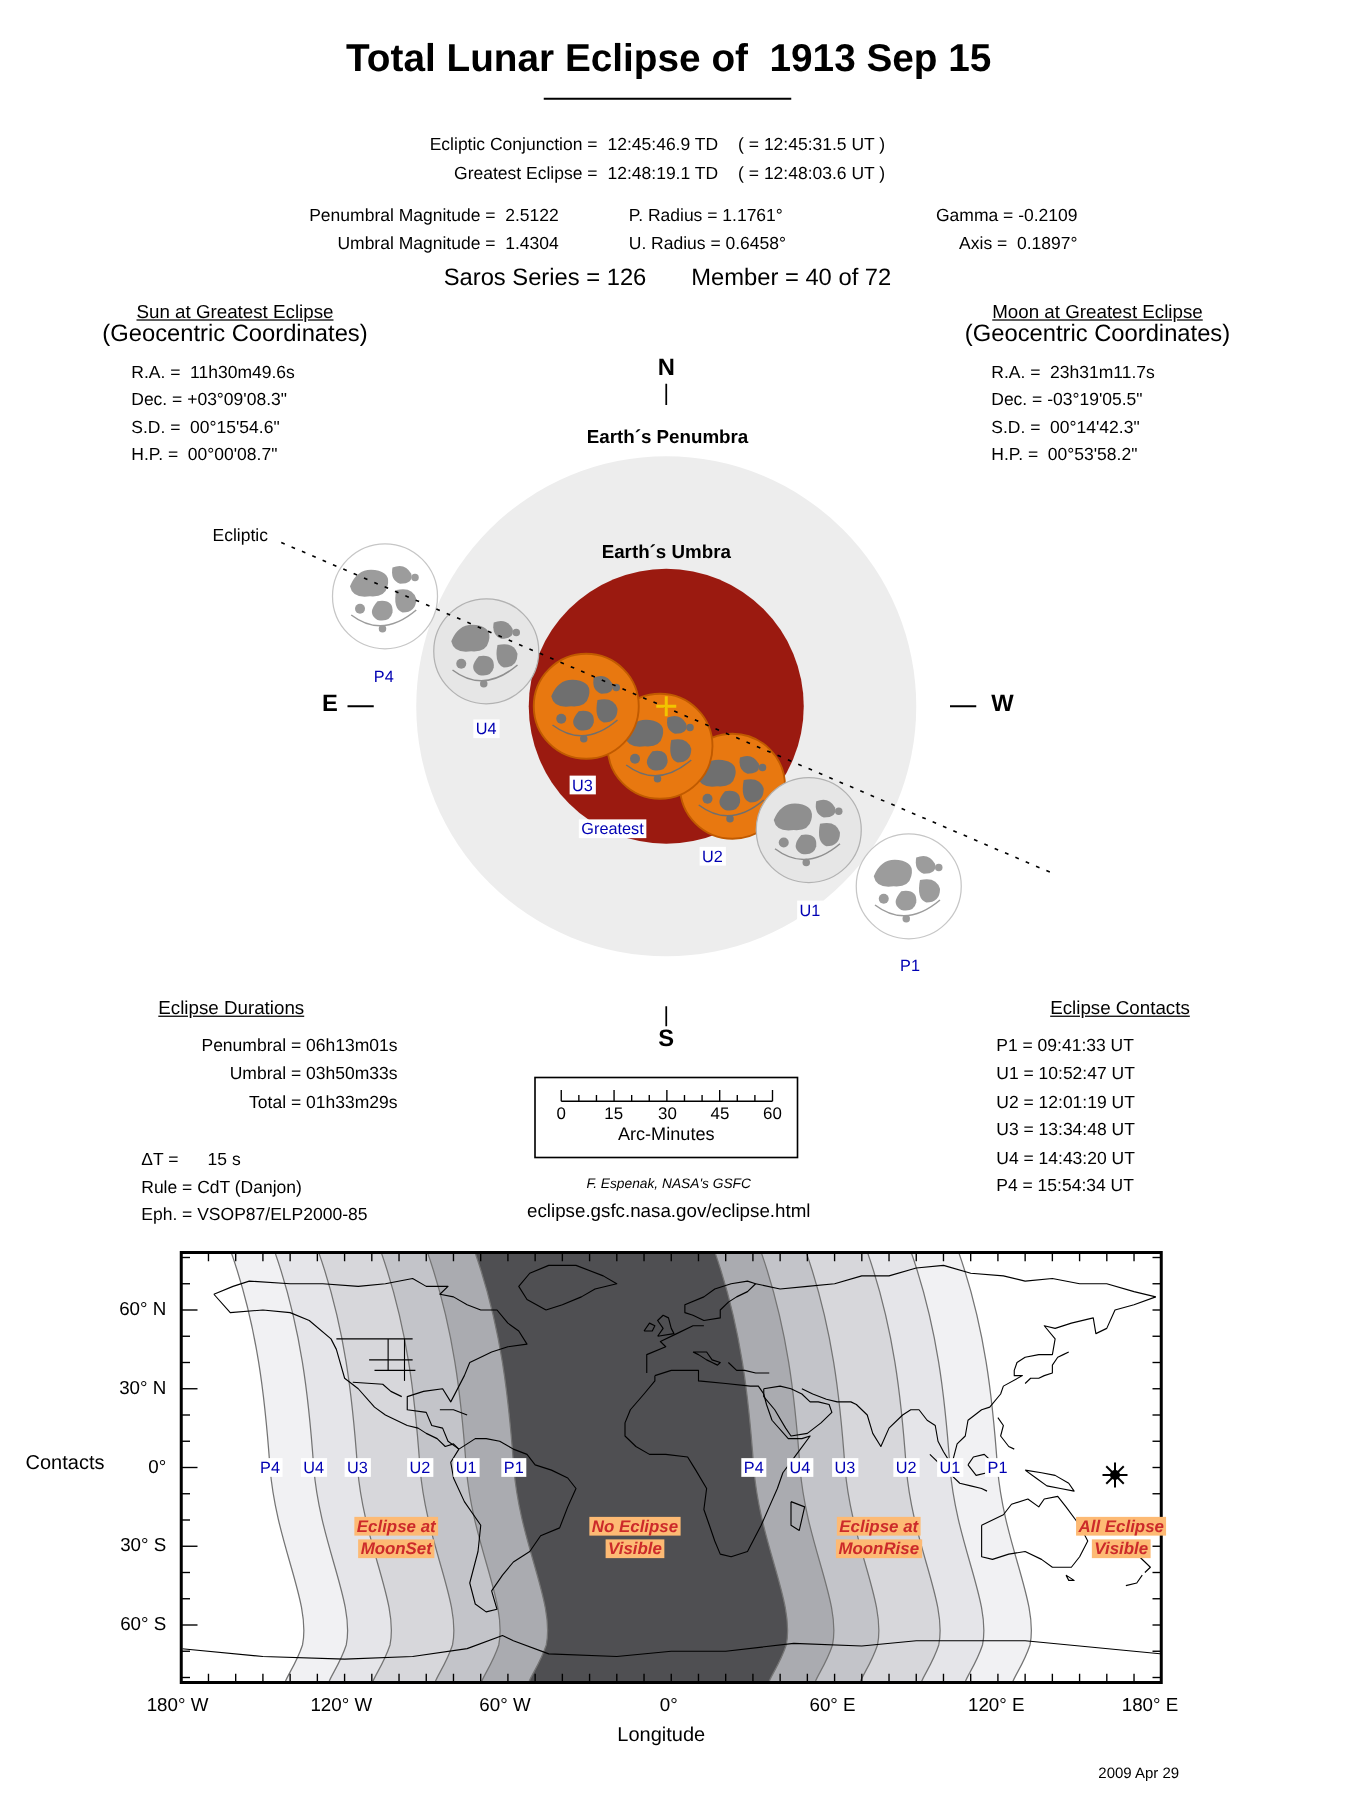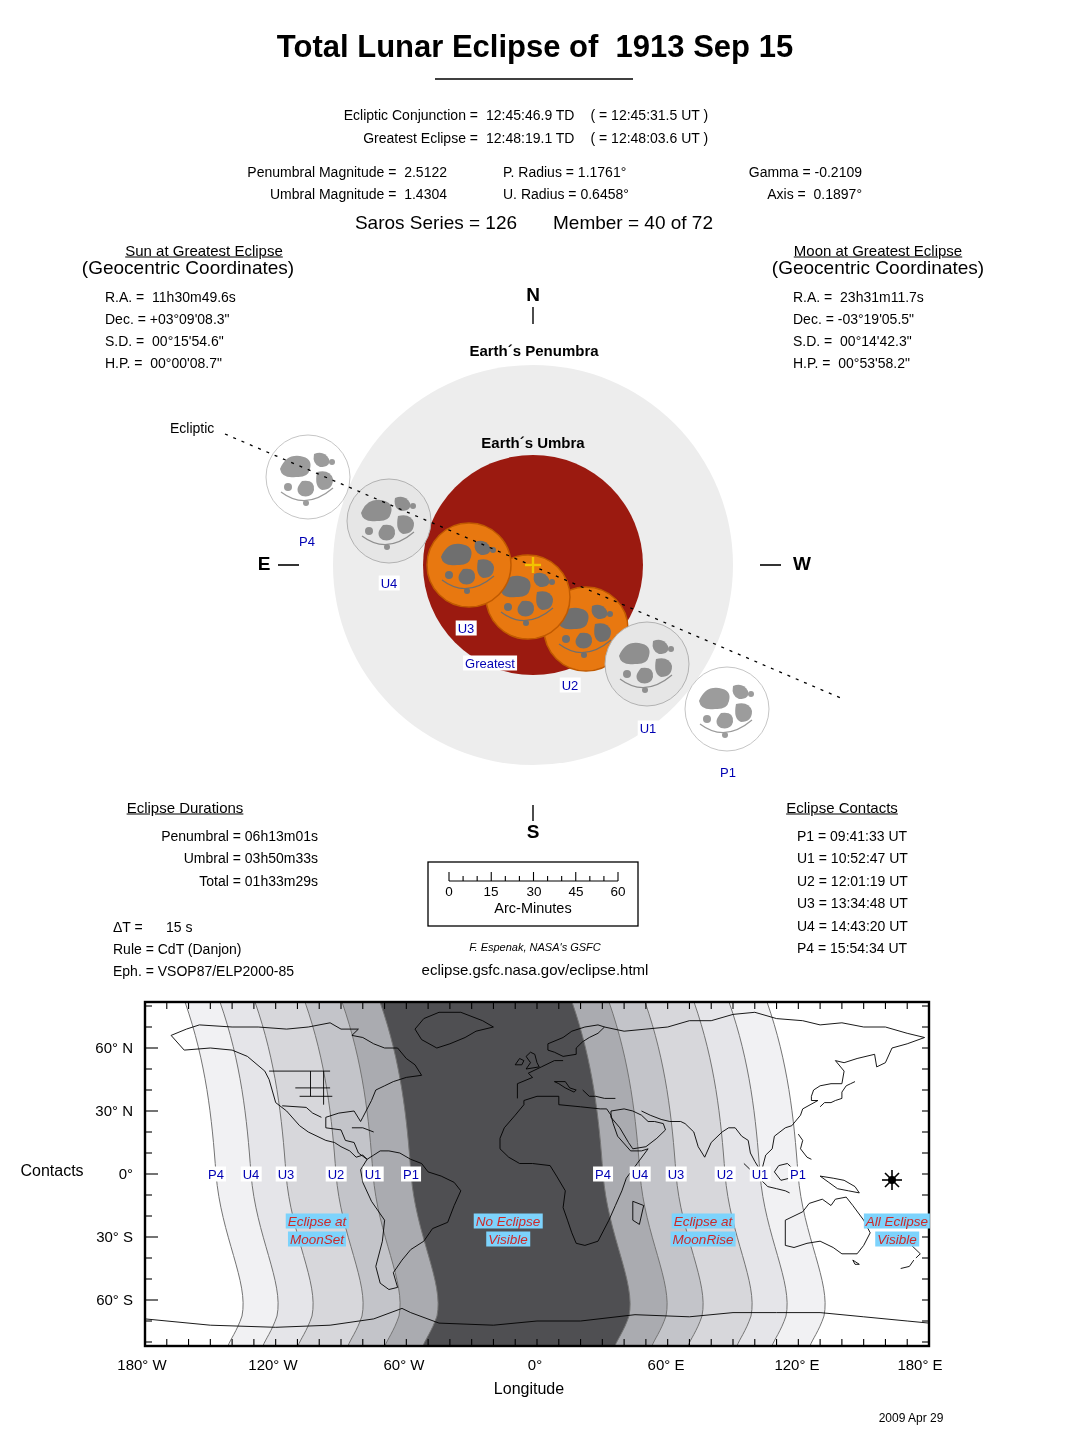--- a/index.html
+++ b/index.html
@@ -8,21 +8,21 @@
   .abs{position:absolute;}
   .c{transform:translate(-50%,-50%);white-space:pre;text-align:center;}
   .row{position:absolute;font-size:14px;line-height:18px;white-space:pre;}
   .t15{font-size:19px;line-height:18px;white-space:pre;}
   .hd{font-size:15px;text-decoration:underline;white-space:pre;}
   .r{text-align:right;}
   .title{font-size:31px;font-weight:bold;white-space:pre;}
   .dirlbl{font-size:19px;font-weight:bold;}
   .shadowlbl{font-size:15px;font-weight:bold;white-space:pre;}
   .chip{background:#fff;color:#0000B3;font-size:13px;line-height:15px;padding:0 2px;white-space:pre;}
-  .redlbl{background:#7dd3fc;color:#CC2A2A;font-size:13.5px;line-height:15px;font-style:italic;padding:0 2px;white-space:pre;}
+  .redlbl{background:#fdba74;color:#CC2A2A;font-size:13.5px;line-height:15px;font-style:italic;padding:0 2px;white-space:pre;font-weight:bold;}
   .axis{font-size:15px;white-space:pre;}
   .axisname{font-size:16px;white-space:pre;}
   .scalenum{font-size:13.5px;white-space:pre;}
   .credit1{font-size:11px;font-style:italic;white-space:pre;}
   .credit2{font-size:15px;white-space:pre;}
   .datestamp{font-size:12px;white-space:pre;}
 </style>
 </head>
 <body>
 
@@ -307,21 +307,21 @@
   <div class="row r" style="left:150px;top:163px;width:297px">Penumbral Magnitude =  2.5122</div>
   <div class="row" style="left:503px;top:163px">P. Radius = 1.1761°</div>
   <div class="row r" style="left:662px;top:163px;width:200px">Gamma = -0.2109</div>
   <div class="row r" style="left:150px;top:185px;width:297px">Umbral Magnitude =  1.4304</div>
   <div class="row" style="left:503px;top:185px">U. Radius = 0.6458°</div>
   <div class="row r" style="left:662px;top:185px;width:200px">Axis =  0.1897°</div>
 
   <div class="abs c t15" style="left:436px;top:223px">Saros Series = 126</div>
   <div class="abs c t15" style="left:633px;top:223px">Member = 40 of 72</div>
 
-  <div class="abs c hd" style="left:204px;top:250px">Sun at Greatest Eclipse</div>
+  <div class="abs c hd" style="left:188px;top:250px">Sun at Greatest Eclipse</div>
   <div class="abs c t15" style="left:188px;top:268px">(Geocentric Coordinates)</div>
   <div class="row" style="left:105px;top:288px">R.A. =  11h30m49.6s</div>
   <div class="row" style="left:105px;top:310px">Dec. = +03°09'08.3"</div>
   <div class="row" style="left:105px;top:332px">S.D. =  00°15'54.6"</div>
   <div class="row" style="left:105px;top:354px">H.P. =  00°00'08.7"</div>
 
   <div class="abs c hd" style="left:878px;top:250px">Moon at Greatest Eclipse</div>
   <div class="abs c t15" style="left:878px;top:268px">(Geocentric Coordinates)</div>
   <div class="row" style="left:793px;top:288px">R.A. =  23h31m11.7s</div>
   <div class="row" style="left:793px;top:310px">Dec. = -03°19'05.5"</div>
@@ -345,21 +345,21 @@
   <div class="abs c chip" style="left:728px;top:772px">P1</div>
 
   <div class="abs c hd" style="left:185px;top:807px">Eclipse Durations</div>
   <div class="row r" style="left:90px;top:827px;width:228px">Penumbral = 06h13m01s</div>
   <div class="row r" style="left:90px;top:849px;width:228px">Umbral = 03h50m33s</div>
   <div class="row r" style="left:90px;top:872px;width:228px">Total = 01h33m29s</div>
   <div class="row" style="left:113px;top:918px">ΔT =      15 s</div>
   <div class="row" style="left:113px;top:940px">Rule = CdT (Danjon)</div>
   <div class="row" style="left:113px;top:962px">Eph. = VSOP87/ELP2000-85</div>
 
-  <div class="abs c hd" style="left:842px;top:807px">Eclipse Contacts</div>
+  <div class="abs c hd" style="left:896px;top:807px">Eclipse Contacts</div>
   <div class="row" style="left:797px;top:827px">P1 = 09:41:33 UT</div>
   <div class="row" style="left:797px;top:849px">U1 = 10:52:47 UT</div>
   <div class="row" style="left:797px;top:872px">U2 = 12:01:19 UT</div>
   <div class="row" style="left:797px;top:894px">U3 = 13:34:48 UT</div>
   <div class="row" style="left:797px;top:917px">U4 = 14:43:20 UT</div>
   <div class="row" style="left:797px;top:939px">P4 = 15:54:34 UT</div>
 
   <div class="abs c scalenum" style="left:449px;top:891px">0</div>
   <div class="abs c scalenum" style="left:491px;top:891px">15</div>
   <div class="abs c scalenum" style="left:534px;top:891px">30</div>

